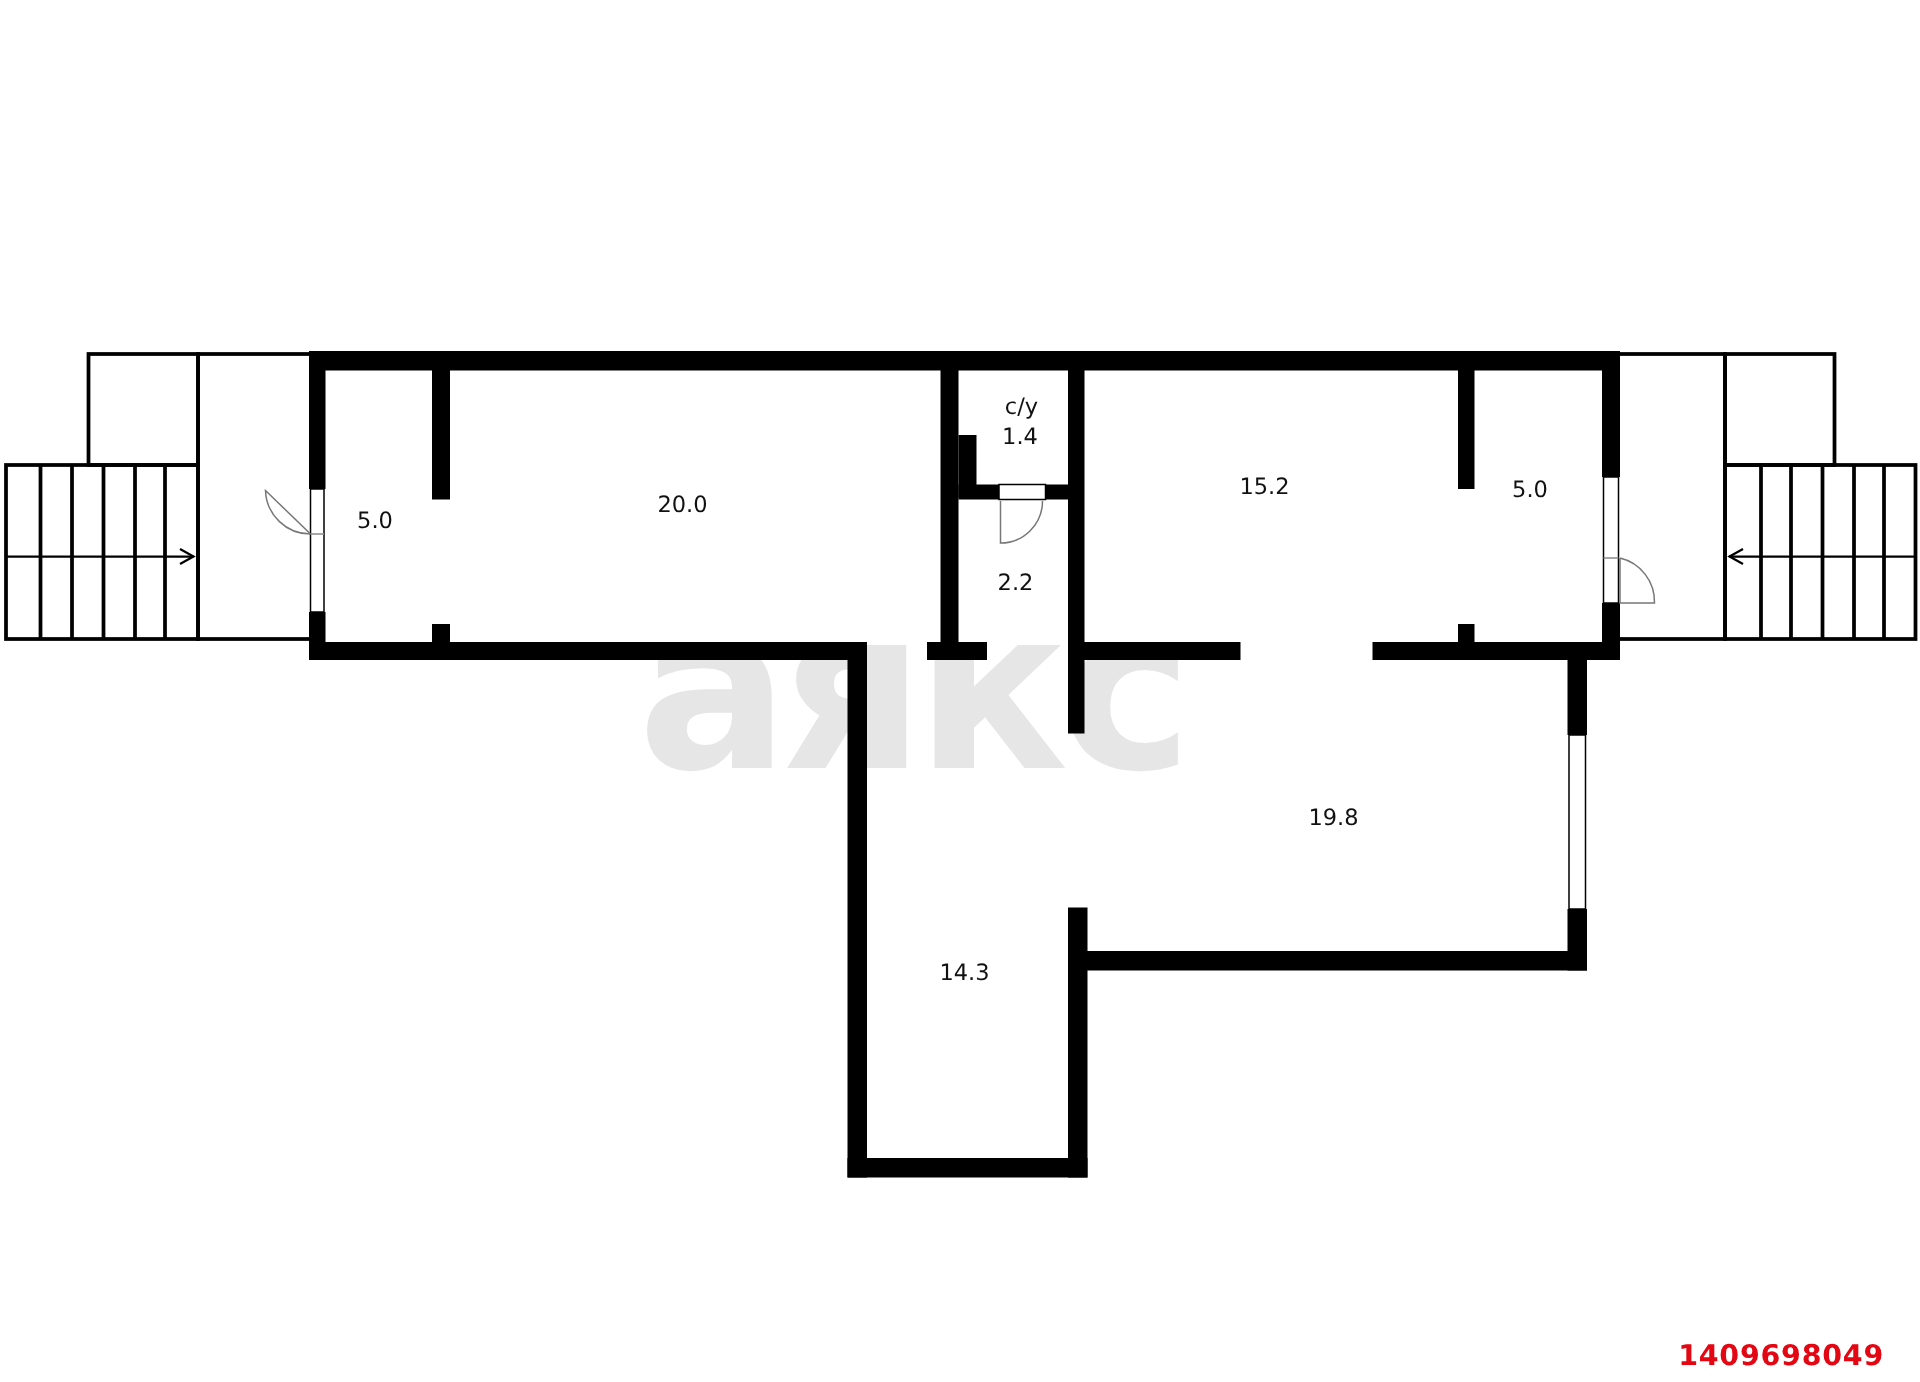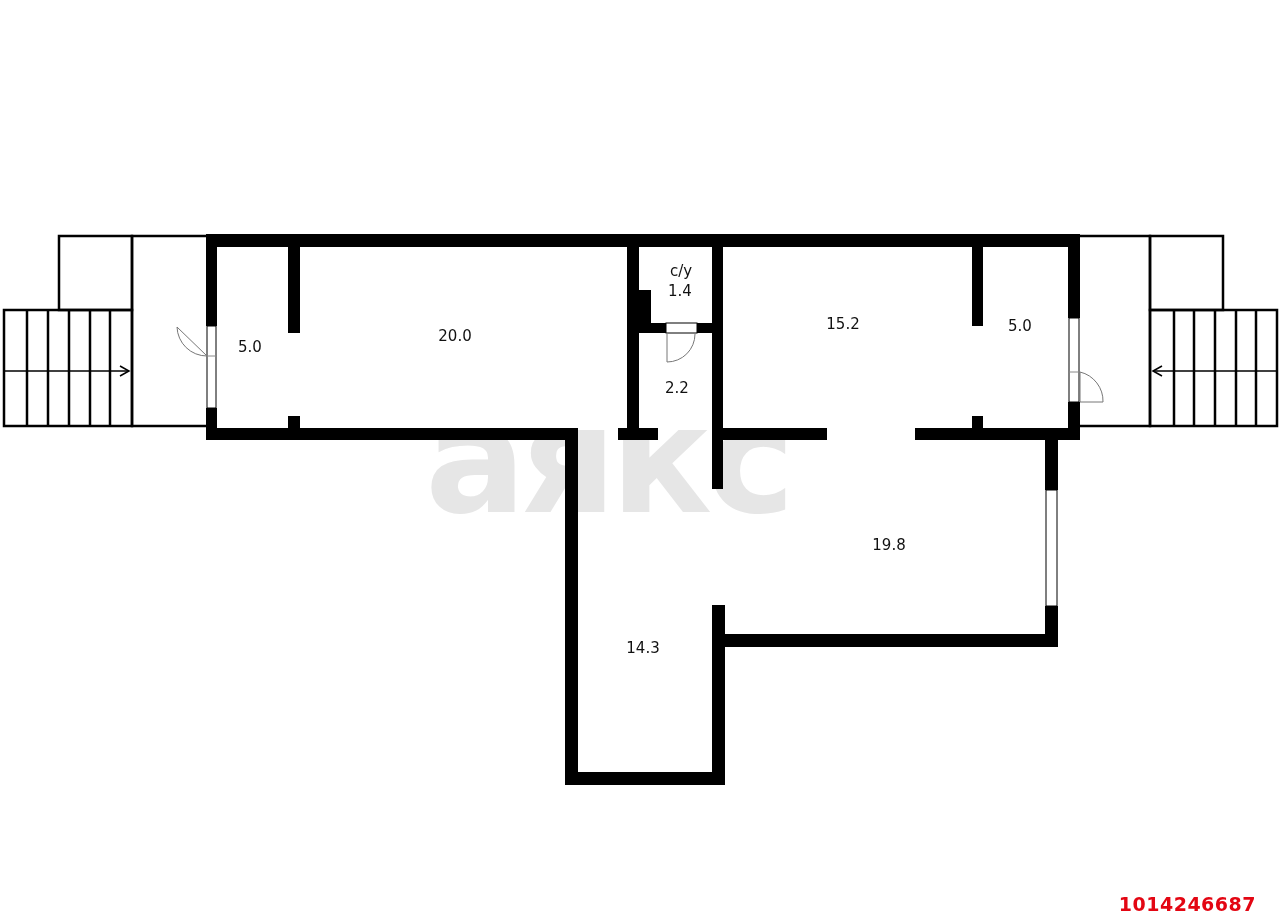--- a/index.html
+++ b/index.html
@@ -114,13 +114,13 @@
     <text class="room-label" x="681" y="276">с/у</text>
     <text class="room-label" x="680" y="296">1.4</text>
     <text class="room-label" x="677" y="393">2.2</text>
     <text class="room-label" x="843" y="329">15.2</text>
     <text class="room-label" x="1020" y="331">5.0</text>
     <text class="room-label" x="889" y="550">19.8</text>
     <text class="room-label" x="643" y="653">14.3</text>
   </g>
 </svg>
 
-<div class="listing-id">1014246687</div>
+<div class="listing-id">1409698049</div>
 
 </body></html>

